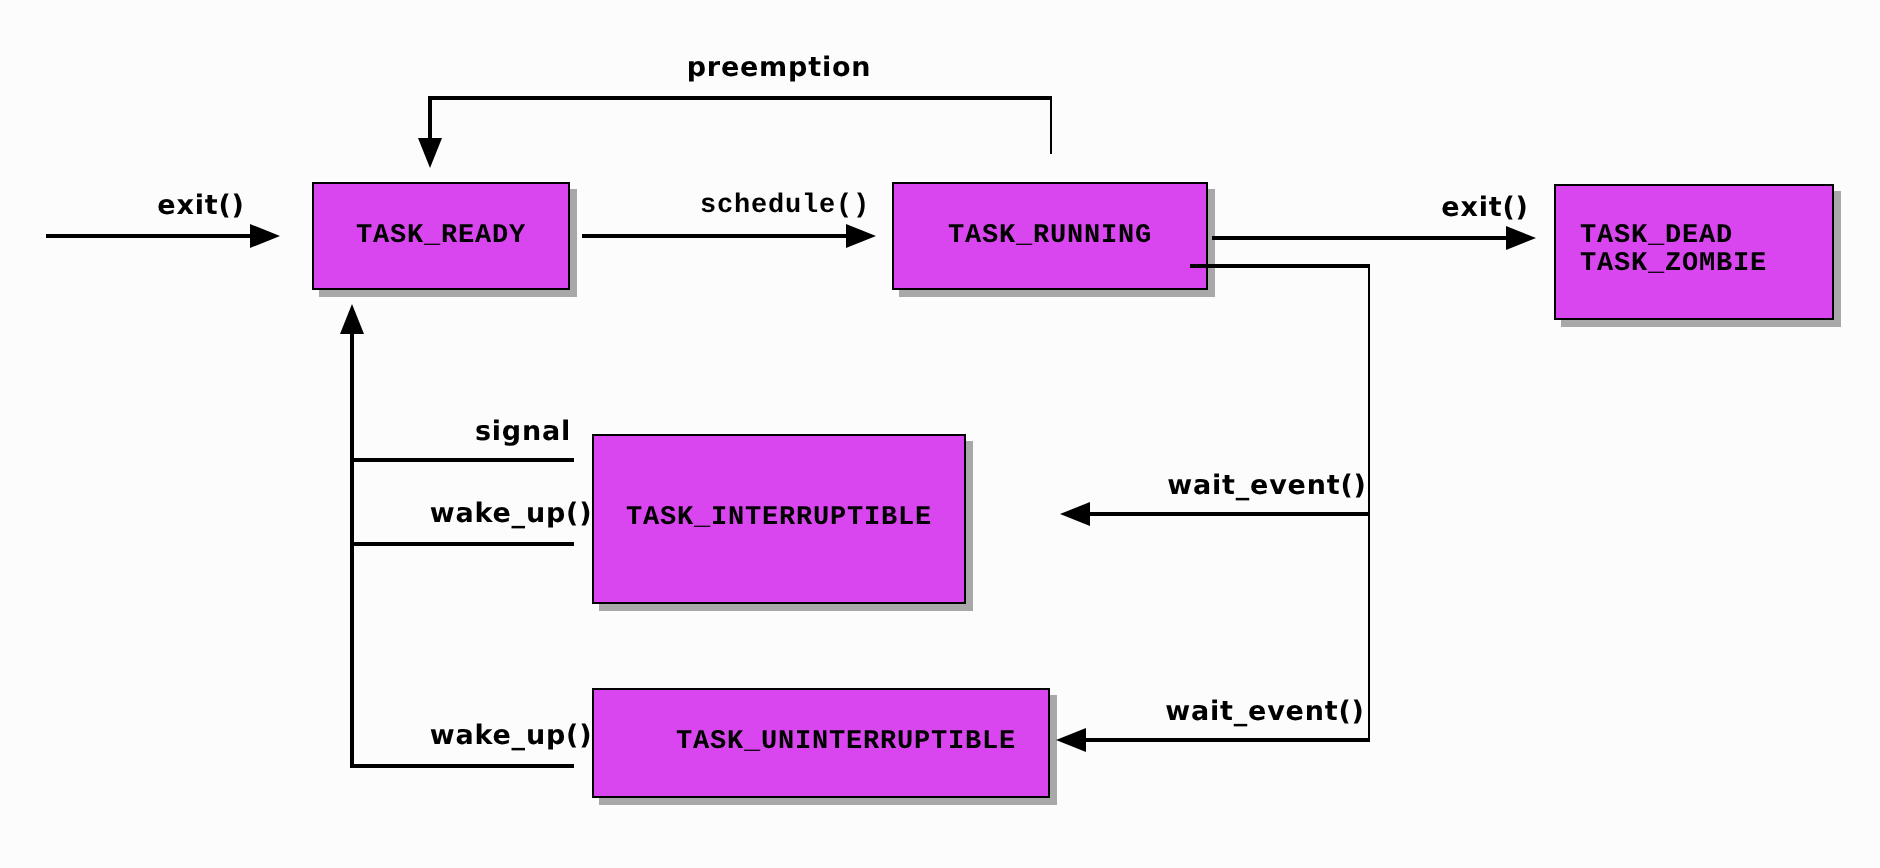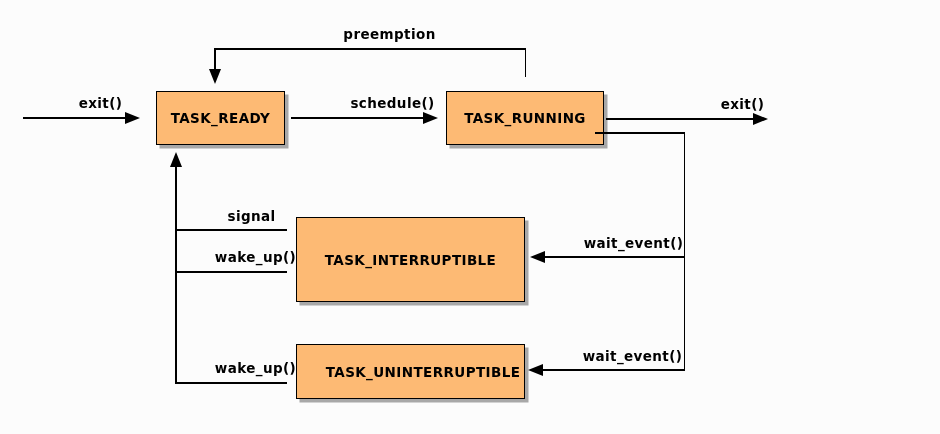--- a/index.html
+++ b/index.html
@@ -3,25 +3,26 @@
 <meta charset="utf-8">
 <style>
   html,body { margin:0; padding:0; }
   #stage {
     position:relative; width:940px; height:434px;
     background:#fcfcfc; overflow:hidden;
     font-family:"DejaVu Sans", "Liberation Sans", sans-serif;
   }
   .box {
     position:absolute; box-sizing:border-box;
-    background:#fdba74; border:1.5px solid #000;
+    background:#d946ef; border:1.5px solid #000;
     box-shadow:3.5px 3.5px 0 #a8a8a8;
     display:flex; align-items:center; justify-content:center;
     font-weight:bold; font-size:13.5px; letter-spacing:.4px; color:#000;
     white-space:nowrap;
+    font-family:Liberation Mono, monospace;
   }
   .box.two-line {
     flex-direction:column; align-items:flex-start; justify-content:center;
     padding-left:12px; line-height:14.5px;
   }
   .lbl {
     position:absolute; transform:translateX(-50%);
     font-weight:bold; font-size:13.5px; letter-spacing:.4px;
     color:#000; white-space:nowrap; line-height:17px;padding-left:43px;
   }
@@ -39,52 +40,56 @@
 <div id="stage">
 
   <div class="box" style="left:156px; top:91px; width:129px; height:54px;">
     <span>TASK_READY</span>
   </div>
 
   <div class="box" style="left:446px; top:91px; width:158px; height:54px;">
     <span>TASK_RUNNING</span>
   </div>
 
+  <div class="box two-line" style="left:777px; top:92px; width:140px; height:68px;">
+    <span>TASK_DEAD</span>
+    <span>TASK_ZOMBIE</span>
+  </div>
 
-  <div class="box" style="left:296px; top:217px; width:229px; height:85px;">
+  <div class="box" style="left:296px; top:217px; width:187px; height:85px;">
     <span>TASK_INTERRUPTIBLE</span>
   </div>
 
   <div class="box" style="left:296px; top:344px; width:229px; height:55px;padding-left:25px;">
     <span>TASK_UNINTERRUPTIBLE</span>
   </div>
 
   <div class="hl" style="left:23px; top:117.25px; width:103px;"></div>
   <div class="ar r" style="left:125px; top:112px;"></div>
   <div class="lbl" style="left:79px; top:95px;">exit()</div>
 
   <div class="hl" style="left:291px; top:117.25px; width:133px;"></div>
   <div class="ar r" style="left:423px; top:112px;"></div>
-  <div class="lbl" style="left:371px; top:95px;">schedule()</div>
+  <div class="lbl" style="left:371px; top:95px;font-family:Liberation Mono, monospace;">schedule()</div>
 
   <div class="hl" style="left:606px; top:118.25px; width:148px;"></div>
   <div class="ar r" style="left:753px; top:113px;"></div>
   <div class="lbl" style="left:721px; top:96px;">exit()</div>
 
   <div class="vl" style="left:524.5px; top:48px; height:29px;"></div>
   <div class="hl" style="left:214px; top:48.25px; width:312px;"></div>
   <div class="vl" style="left:214.25px; top:48px; height:21px;"></div>
   <div class="ar d" style="left:209px; top:69px;"></div>
   <div class="lbl" style="left:368px; top:26px;">preemption</div>
 
   <div class="ar u" style="left:170px; top:152px;"></div>
   <div class="vl" style="left:175.25px; top:166px; height:217.5px;"></div>
 
   <div class="hl" style="left:175.5px; top:229.25px; width:111.5px;"></div>
-  <div class="lbl" style="left:230px; top:208px;">signal</div>
+  <div class="lbl" style="left:240px; top:208px;">signal</div>
 
   <div class="hl" style="left:175.5px; top:271.25px; width:111.5px;"></div>
   <div class="lbl" style="left:234px; top:249px;">wake_up()</div>
 
   <div class="hl" style="left:175.5px; top:382px; width:111.5px;"></div>
   <div class="lbl" style="left:234px; top:360px;">wake_up()</div>
 
   <div class="hl" style="left:595px; top:132.25px; width:90px;"></div>
   <div class="vl" style="left:683.75px; top:132.5px; height:238.5px;"></div>
 

